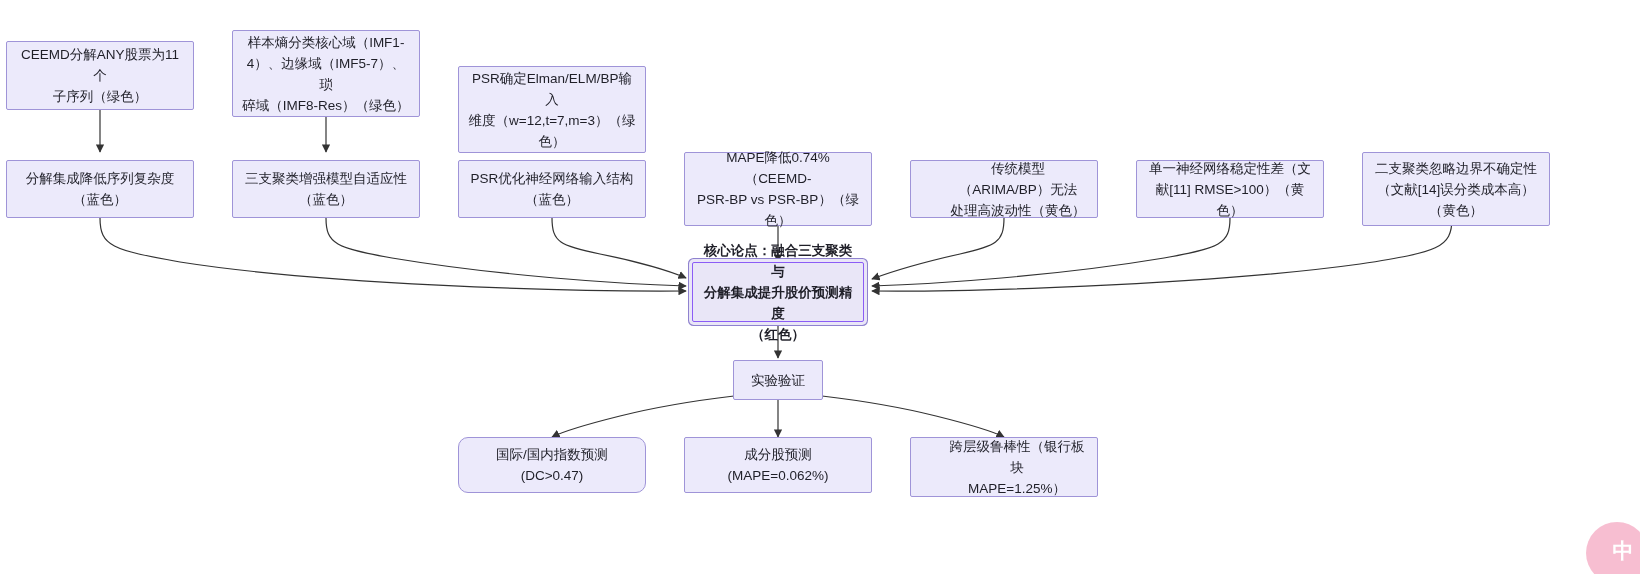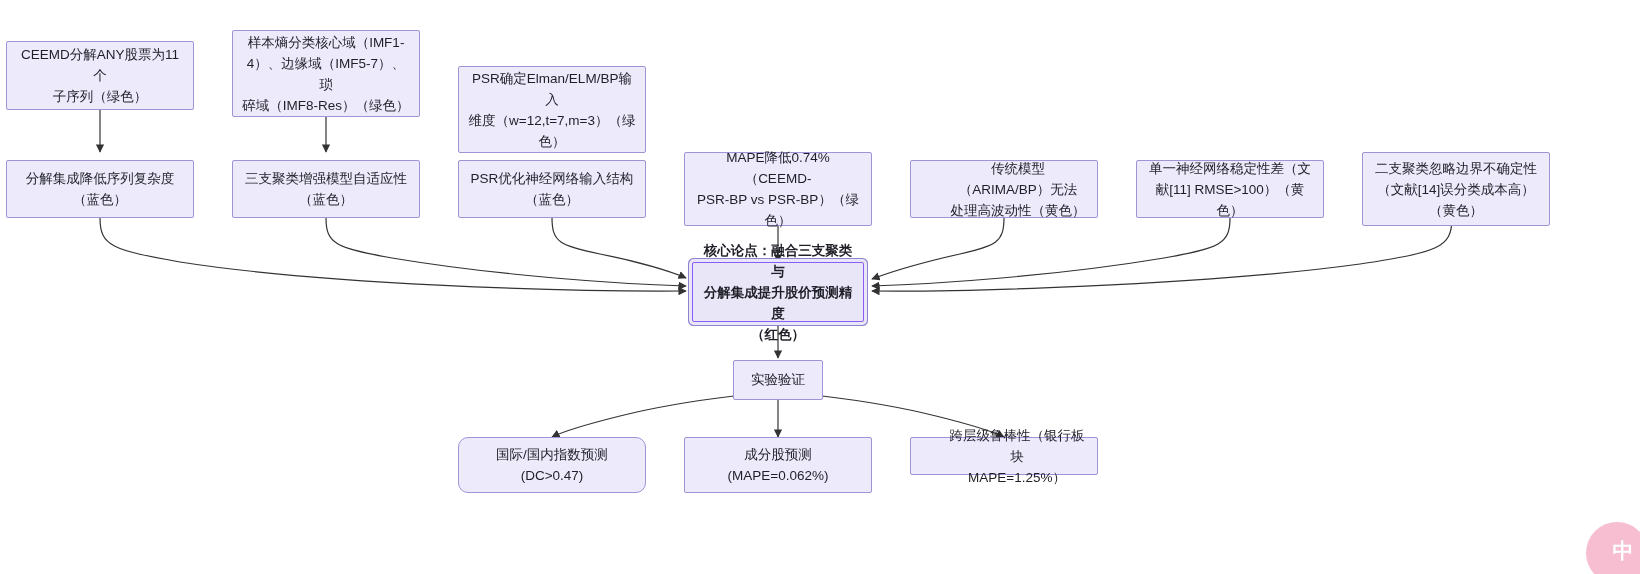--- a/index.html
+++ b/index.html
@@ -159,35 +159,35 @@
 （文献[14]误分类成本高）
 （黄色）</span>
   </div>
 
   <div class="node core" style="left:692px; top:262px; width:172px; height:60px;">
     <span class="label">核心论点：融合三支聚类与
 分解集成提升股价预测精度
 （红色）</span>
   </div>
 
-  <div class="node" style="left:733px; top:360px; width:90px; height:40px;font-family:Liberation Mono, monospace;">
+  <div class="node" style="left:733px; top:360px; width:90px; height:40px;">
     <span class="label">实验验证</span>
   </div>
 
   <div class="node" style="left:458px; top:437px; width:188px; height:56px;border-radius:10px;">
     <span class="label">国际/国内指数预测
 (DC&gt;0.47)</span>
   </div>
 
   <div class="node" style="left:684px; top:437px; width:188px; height:56px;">
     <span class="label">成分股预测
 (MAPE=0.062%)</span>
   </div>
 
-  <div class="node" style="left:910px; top:437px; width:188px; height:38px;padding-left:35px;">
+  <div class="node" style="left:910px; top:437px; width:188px; height:60px;padding-left:35px;">
     <span class="label">跨层级鲁棒性（银行板块
 MAPE=1.25%）</span>
   </div>
 
   <div id="watermark">
     <span class="wm-text">中</span>
   </div>
 
 </div>
 

